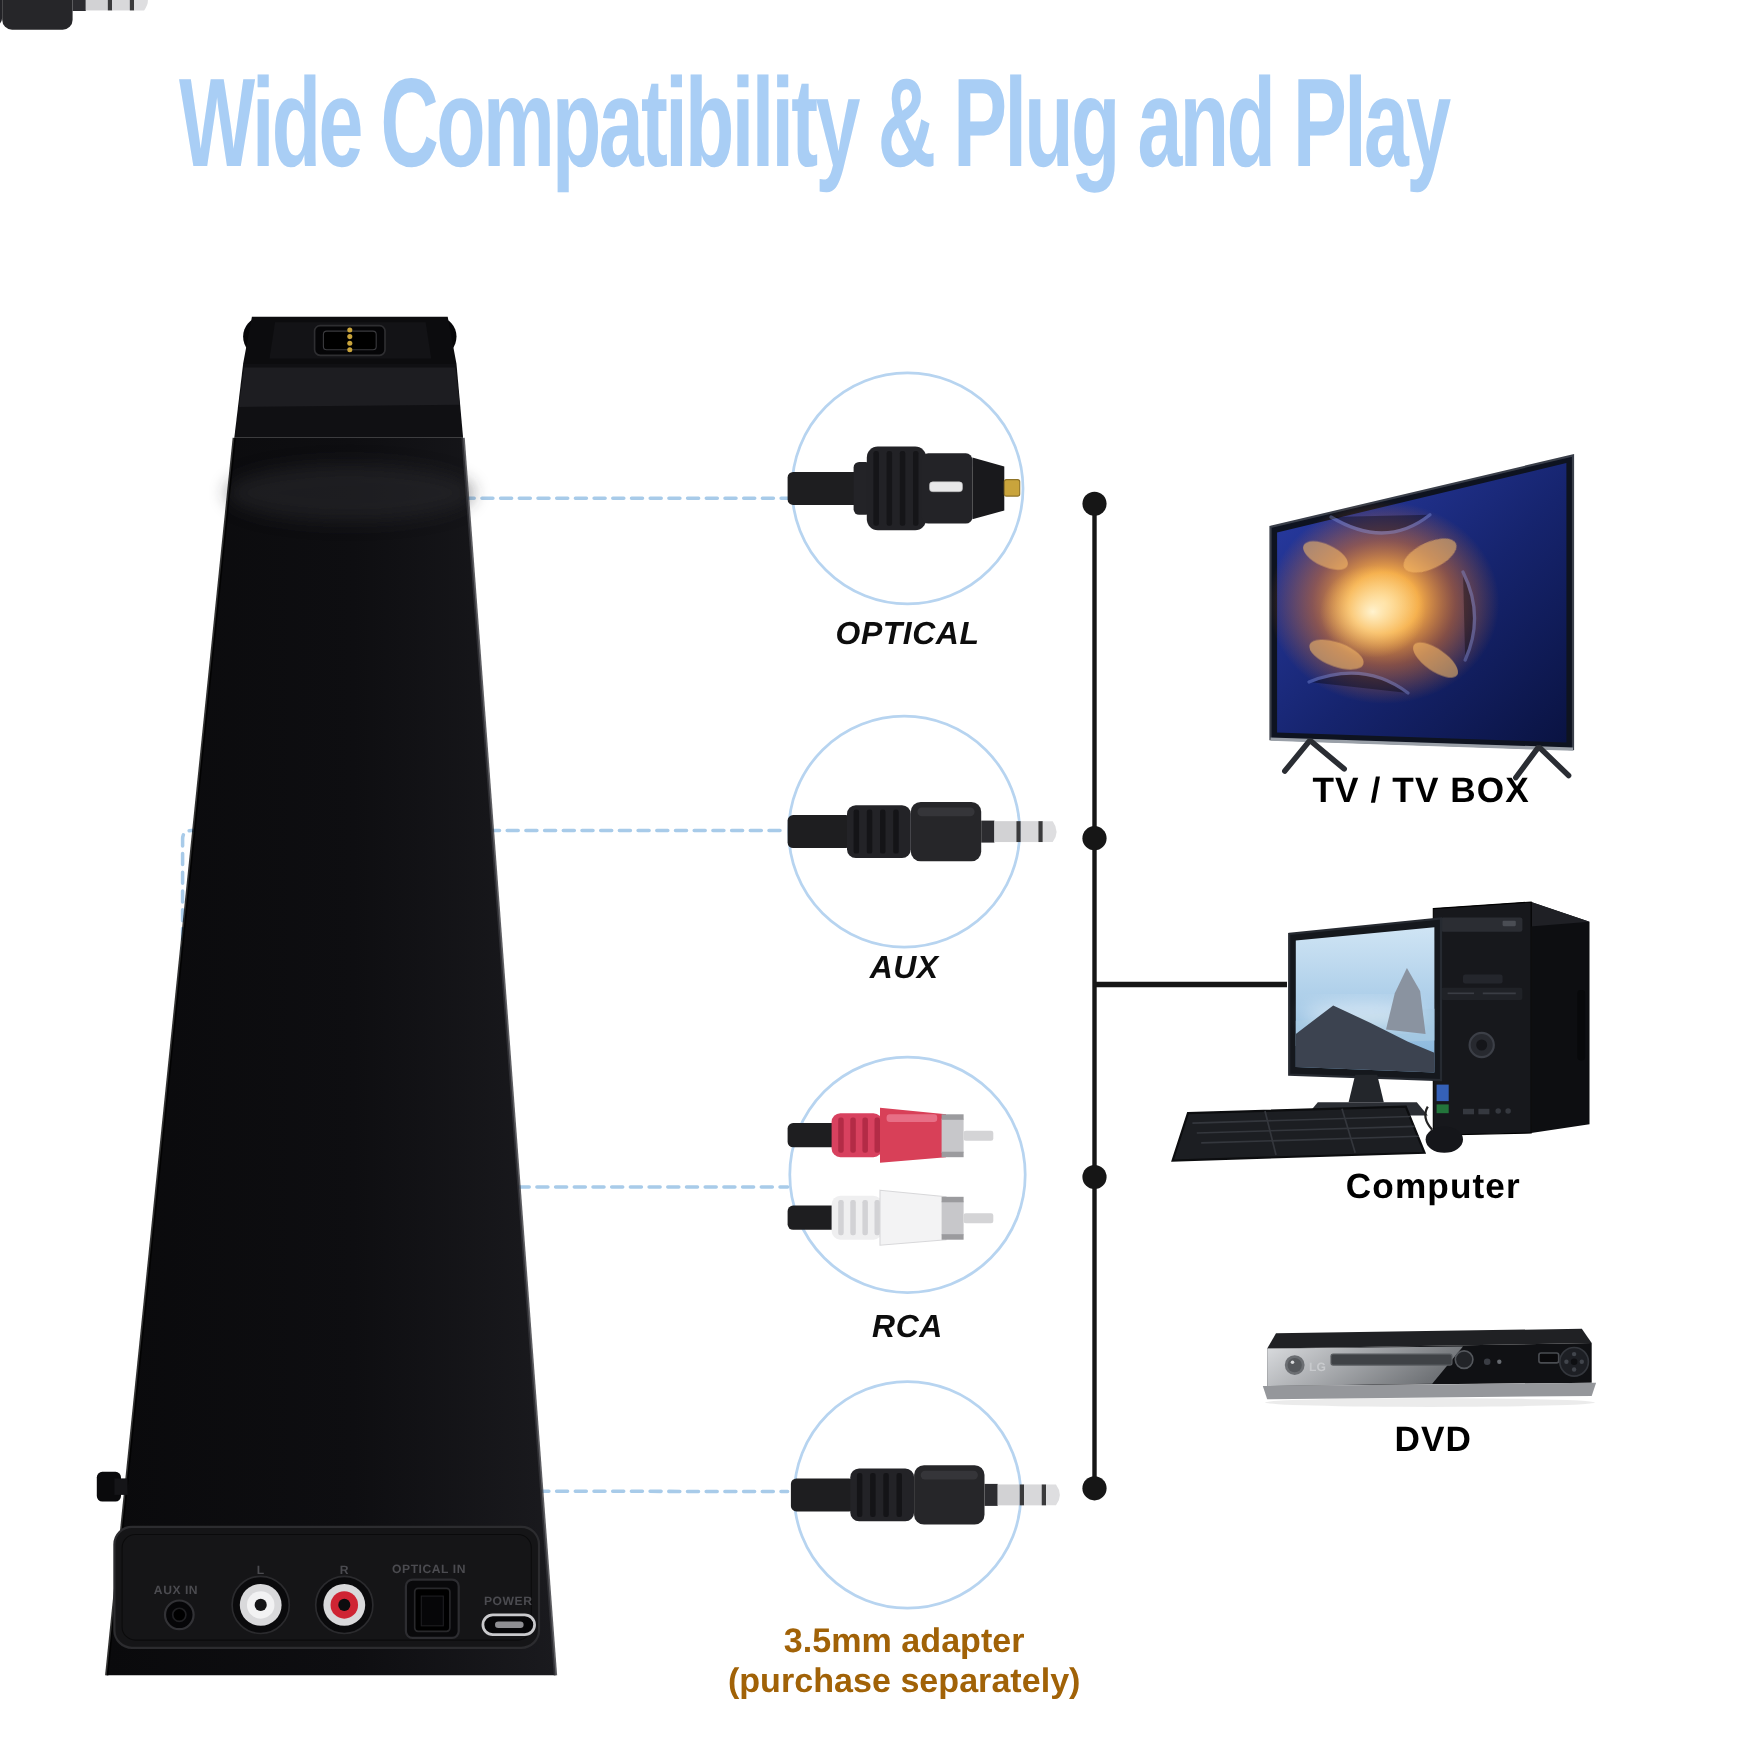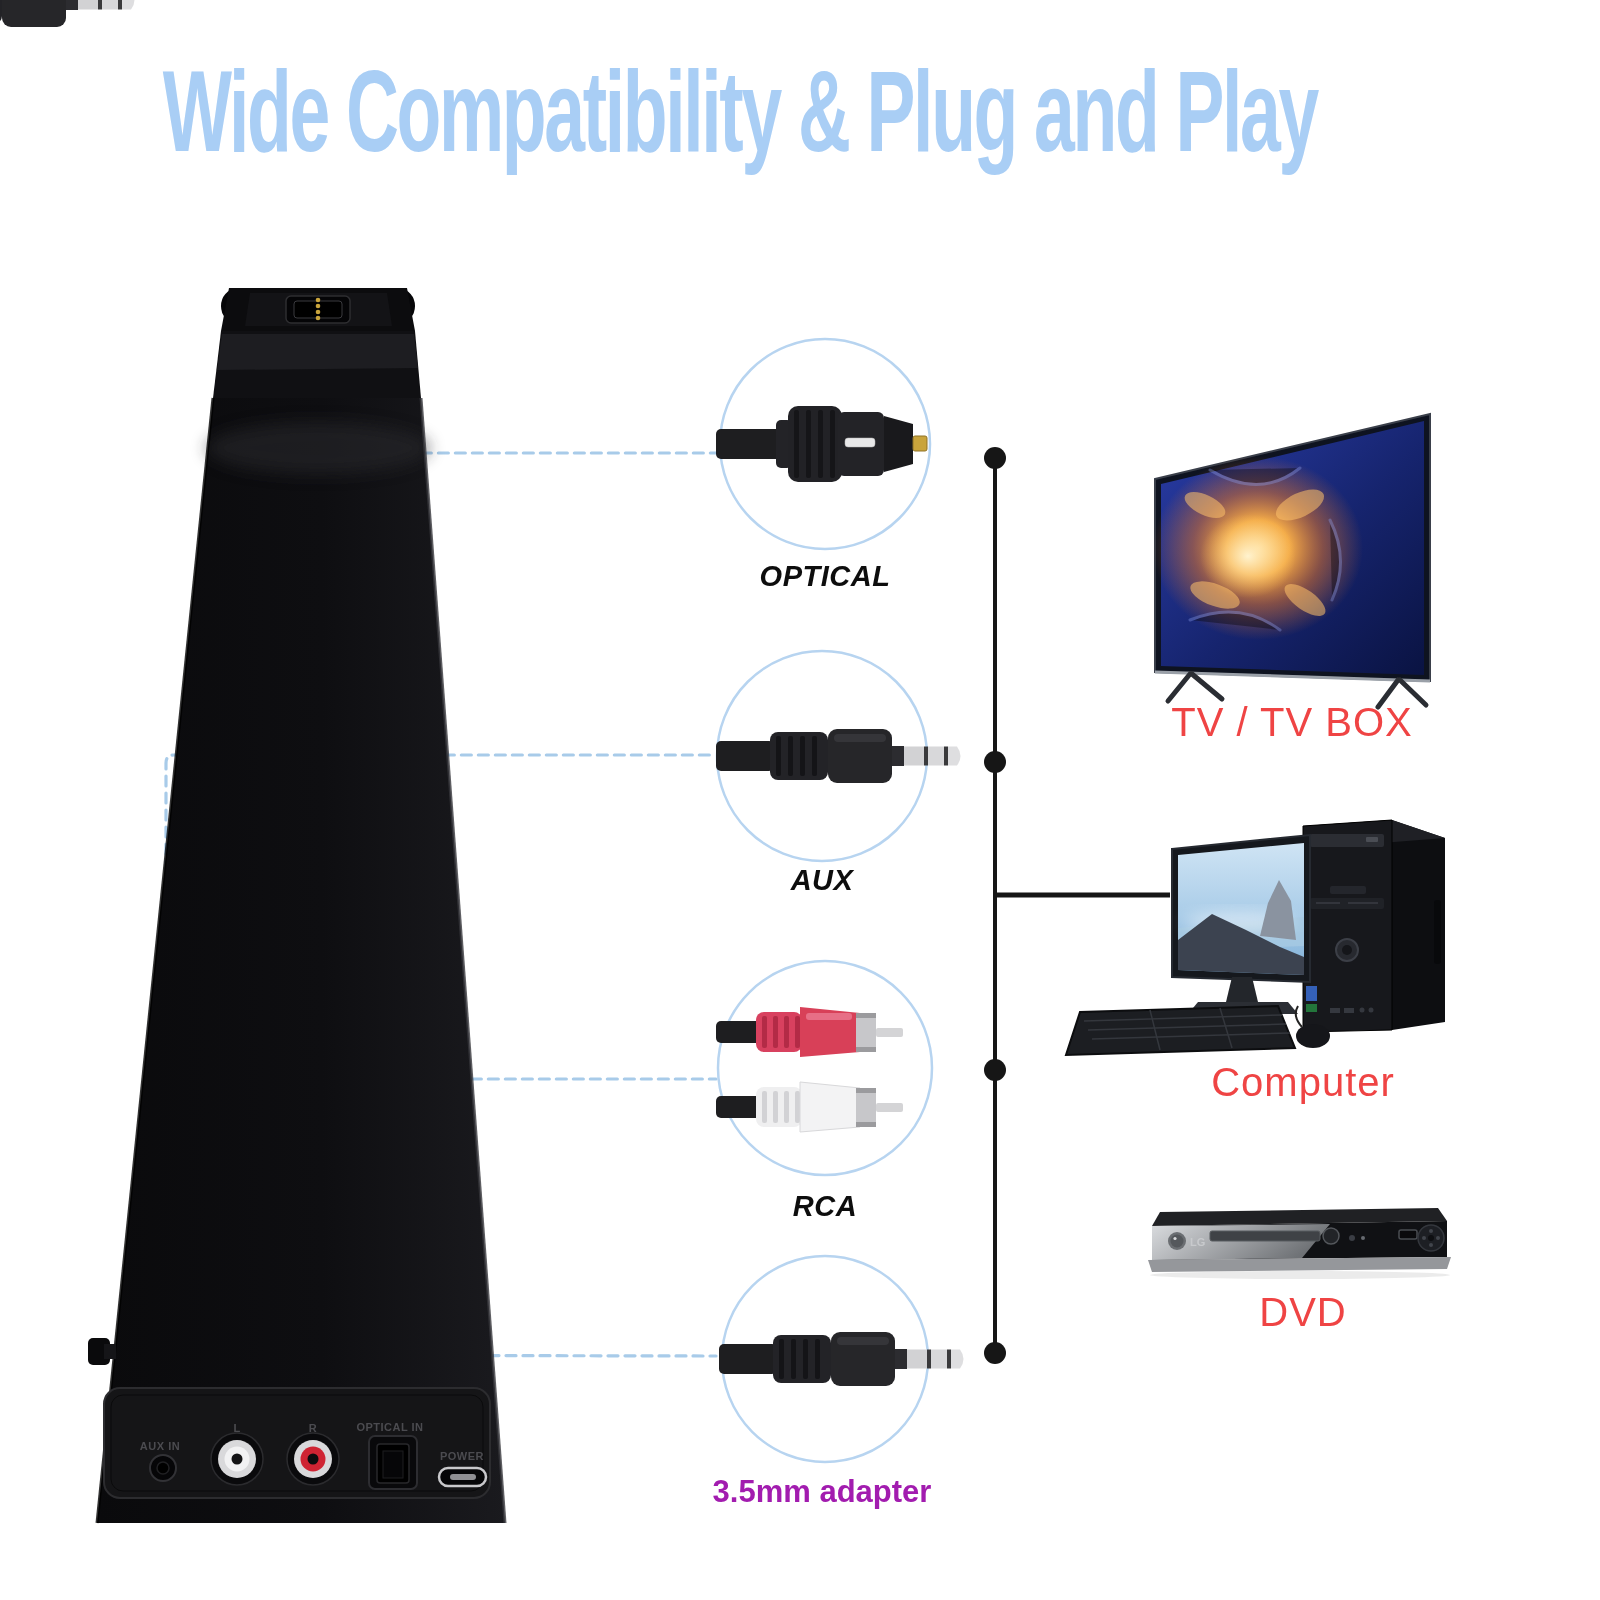--- a/index.html
+++ b/index.html
@@ -4,22 +4,22 @@
 <style>
   html,body{margin:0;padding:0;background:#ffffff;}
   #stage{position:relative;width:1600px;height:1600px;background:#ffffff;overflow:hidden;
          font-family:"Liberation Sans",sans-serif;}
   #scene{position:absolute;left:0;top:0;}
   .title-wrap{position:absolute;top:46px;left:0;width:1384px;text-align:center;}
   .title-inner{display:inline-block;font-weight:bold;font-size:94px;letter-spacing:-3px;
                color:#a9cef5;transform:scale(0.78,1.22);transform-origin:center top;white-space:nowrap;}
   .lbl{position:absolute;transform:translateX(-50%);white-space:nowrap;}
   .callout-lbl{font-weight:bold;font-size:29px;color:#0d0d0d;letter-spacing:.5px;font-style:italic;}
-  .adapter-lbl{font-weight:bold;font-size:31px;color:#a21caf;}
-  .device-lbl{font-weight:normal;font-size:40px;color:#ef4444;letter-spacing:1px;}
+  .adapter-lbl{font-weight:bold;font-size:31px;color:#a16207;}
+  .device-lbl{font-weight:bold;font-size:32px;color:#000000;letter-spacing:1px;}
   .port-lbl{font-size:11px;color:#55555a;font-weight:bold;letter-spacing:.5px;opacity:.85;}
 </style>
 </head>
 <body>
 
 <div id="stage">
 
   <svg id="scene" width="1600" height="1600" viewBox="0 0 1600 1600">
     <defs>
       <linearGradient id="gBody" x1="0" y1="0" x2="1" y2="0">
@@ -320,20 +320,21 @@
   </svg>
 
   <div class="title-wrap">
     <span class="title-inner">Wide Compatibility &amp; Plug and Play</span>
   </div>
 
   <div class="lbl callout-lbl" style="left:825px;top:560px">OPTICAL</div>
   <div class="lbl callout-lbl" style="left:822px;top:864px">AUX</div>
   <div class="lbl callout-lbl" style="left:825px;top:1190px">RCA</div>
   <div class="lbl adapter-lbl" style="left:822px;top:1474px">3.5mm adapter</div>
+  <div class="lbl adapter-lbl" style="left:822px;top:1510px">(purchase separately)</div>
 
   <div class="lbl device-lbl" style="left:1292px;top:700px">TV / TV BOX</div>
   <div class="lbl device-lbl" style="left:1303px;top:1060px">Computer</div>
   <div class="lbl device-lbl" style="left:1303px;top:1290px">DVD</div>
 
   <div class="lbl port-lbl" style="left:160px;top:1440px">AUX IN</div>
   <div class="lbl port-lbl" style="left:237px;top:1422px">L</div>
   <div class="lbl port-lbl" style="left:313px;top:1422px">R</div>
   <div class="lbl port-lbl" style="left:390px;top:1421px">OPTICAL IN</div>
   <div class="lbl port-lbl" style="left:462px;top:1450px">POWER</div>

